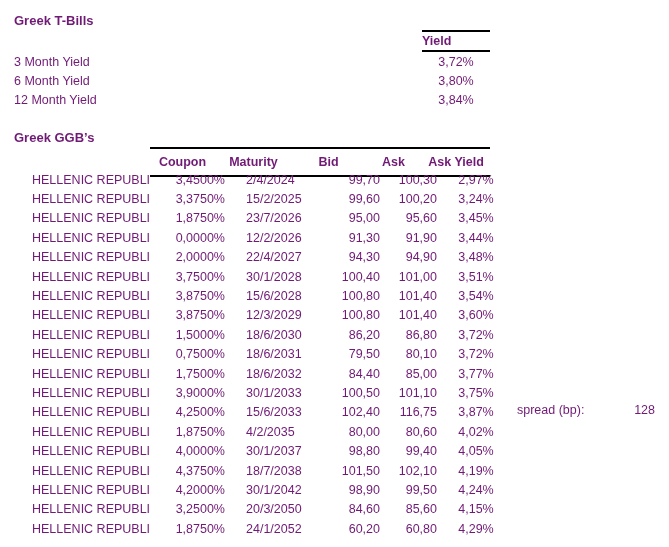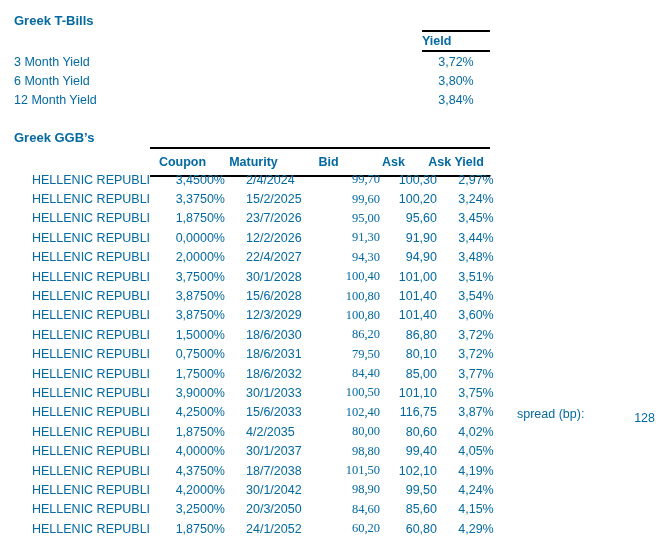--- a/index.html
+++ b/index.html
@@ -1,21 +1,21 @@
 <!DOCTYPE html>
 <html><head>
 <meta charset="utf-8">
 <style>
   * { margin:0; padding:0; box-sizing:border-box; }
   html,body { background:#ffffff; }
   .sheet {
     position:relative;
     width:669px; height:547px;
     background:#ffffff;
-    color:#0369a1;
+    color:#701a75;
     font-family:"Liberation Sans","DejaVu Sans",sans-serif;
     font-size:12.5px;
     overflow:hidden;
     white-space:nowrap;
     border-radius:9px;
   }
   .section-title {
     position:absolute; left:14px;
     font-weight:700; font-size:13px;
   }
@@ -52,31 +52,31 @@
   }
   #ggb-rows { position:absolute; left:12px; top:170px; width:478px;margin-left:20px; }
   .ggb-row {
     display:grid;
     grid-template-columns:138px 65px 77px 73px 57px 68px;
     height:19.4px; align-items:center;
   }
   .cell-issuer   { text-align:left; }
   .cell-coupon   { text-align:right; padding-right:10px; }
   .cell-maturity { text-align:left;  padding-left:11px; }
-  .cell-bid      { text-align:right; padding-right:5px;font-family:Liberation Serif, serif; }
+  .cell-bid      { text-align:right; padding-right:5px; }
   .cell-ask      { text-align:right; padding-right:5px; }
   .cell-askyield { text-align:center; }
 
   
   #spread {
     position:absolute; left:517px; top:403px;
     width:138px;
     display:flex; justify-content:space-between; align-items:center;
   }
-  #spread .spread-value { text-align:right;margin-top:8px; }
+  #spread .spread-value { text-align:right; }
 </style>
 </head>
 <body>
 
 <div class="sheet">
 
   <div id="tbills-title" class="section-title">Greek T-Bills</div>
 
   <div class="yield-header">Yield</div>
 

